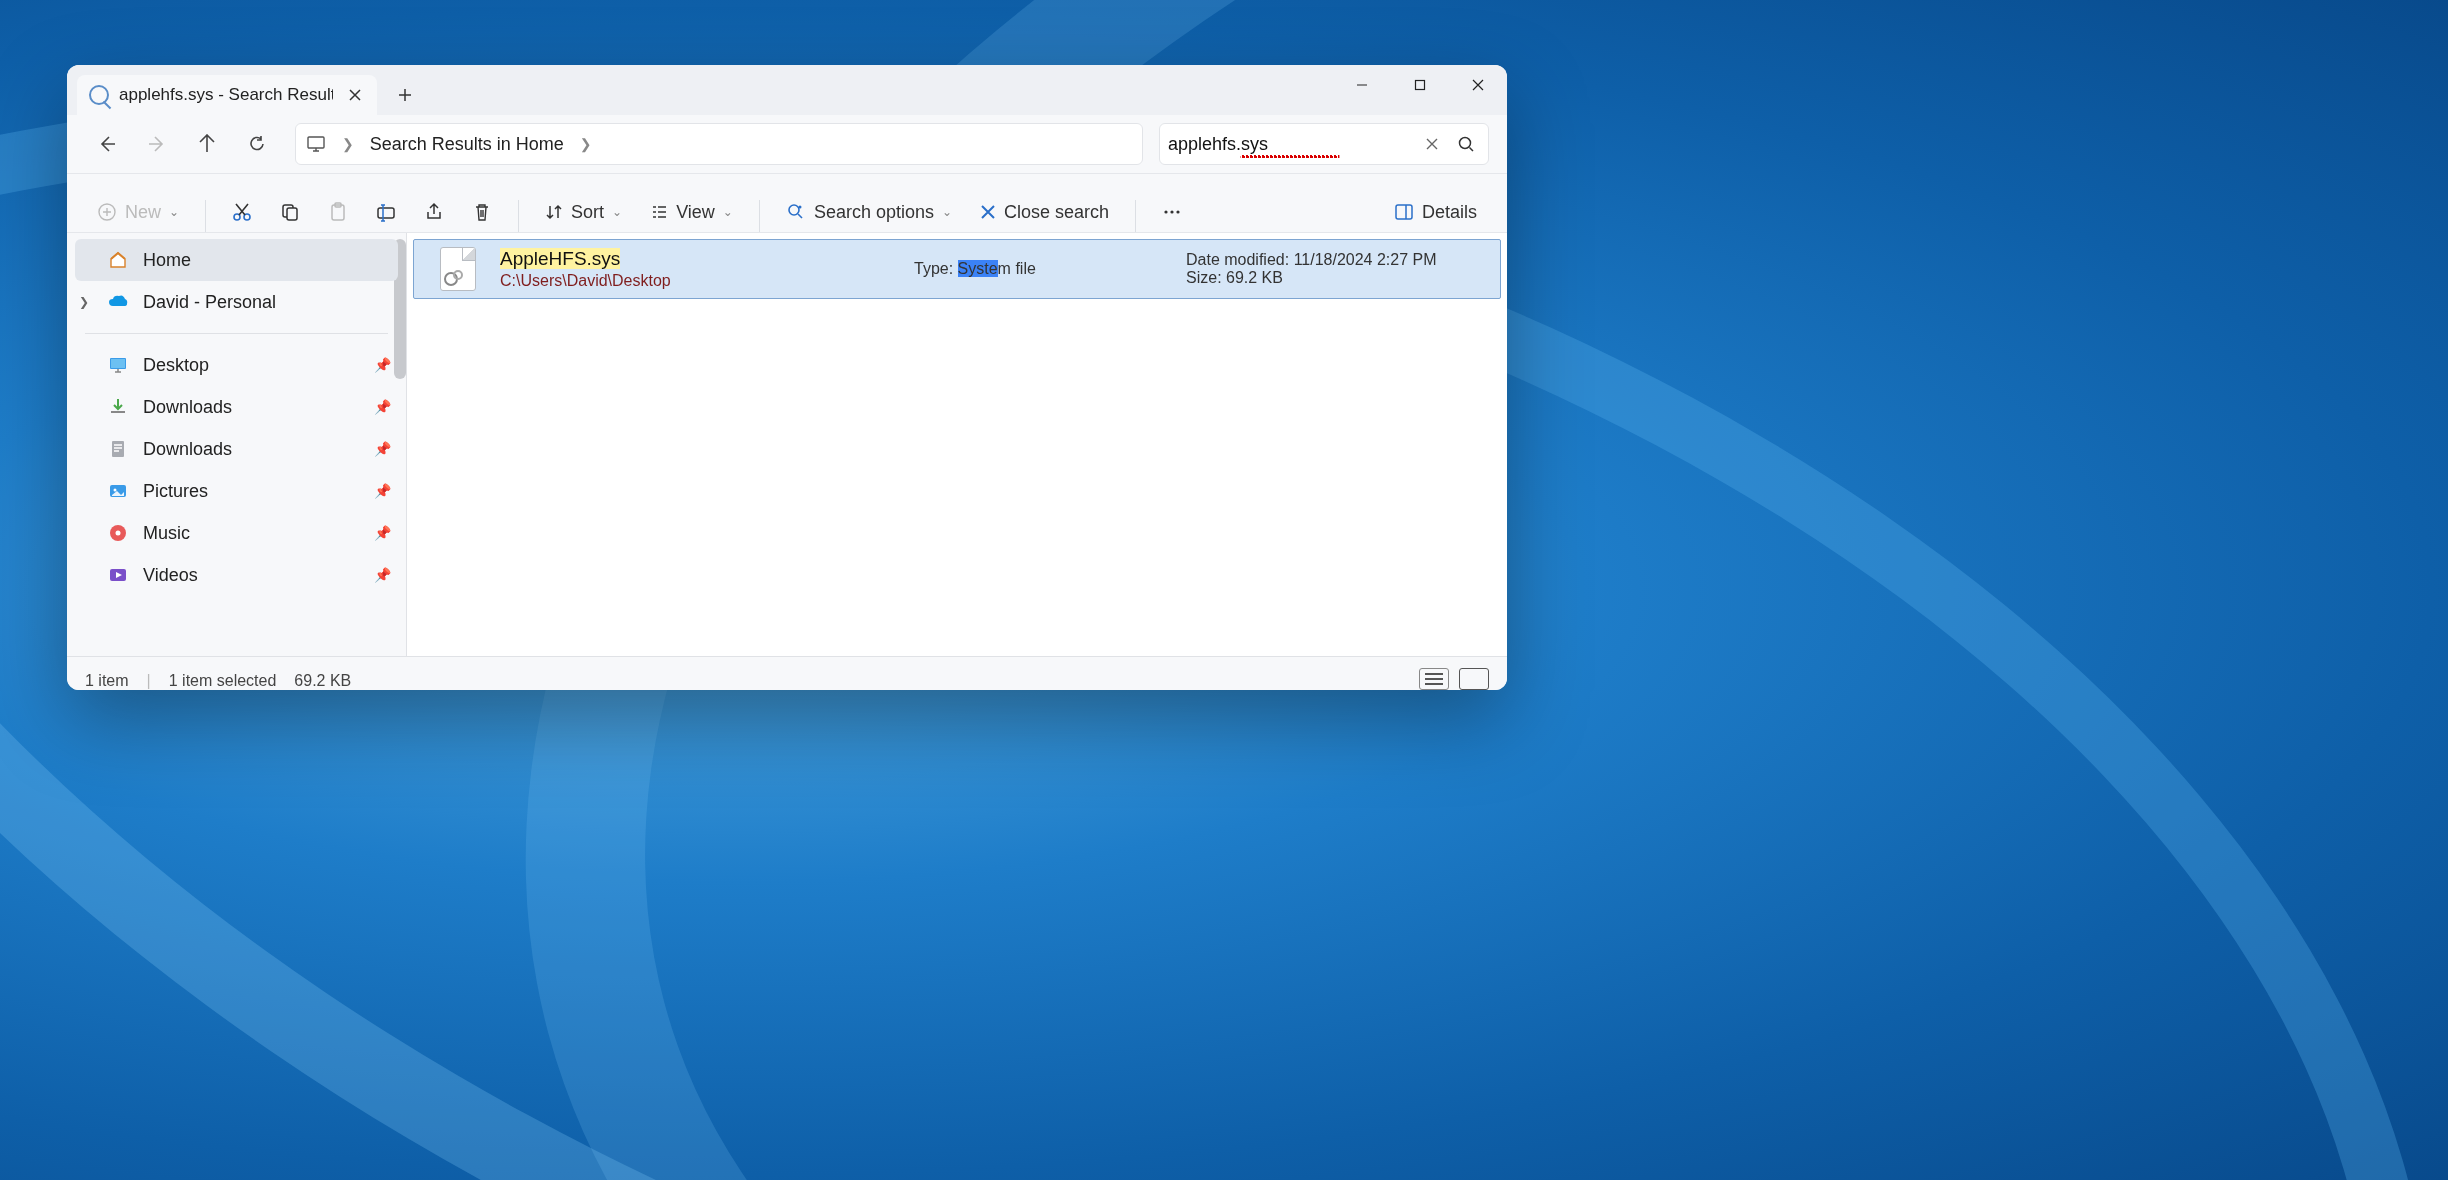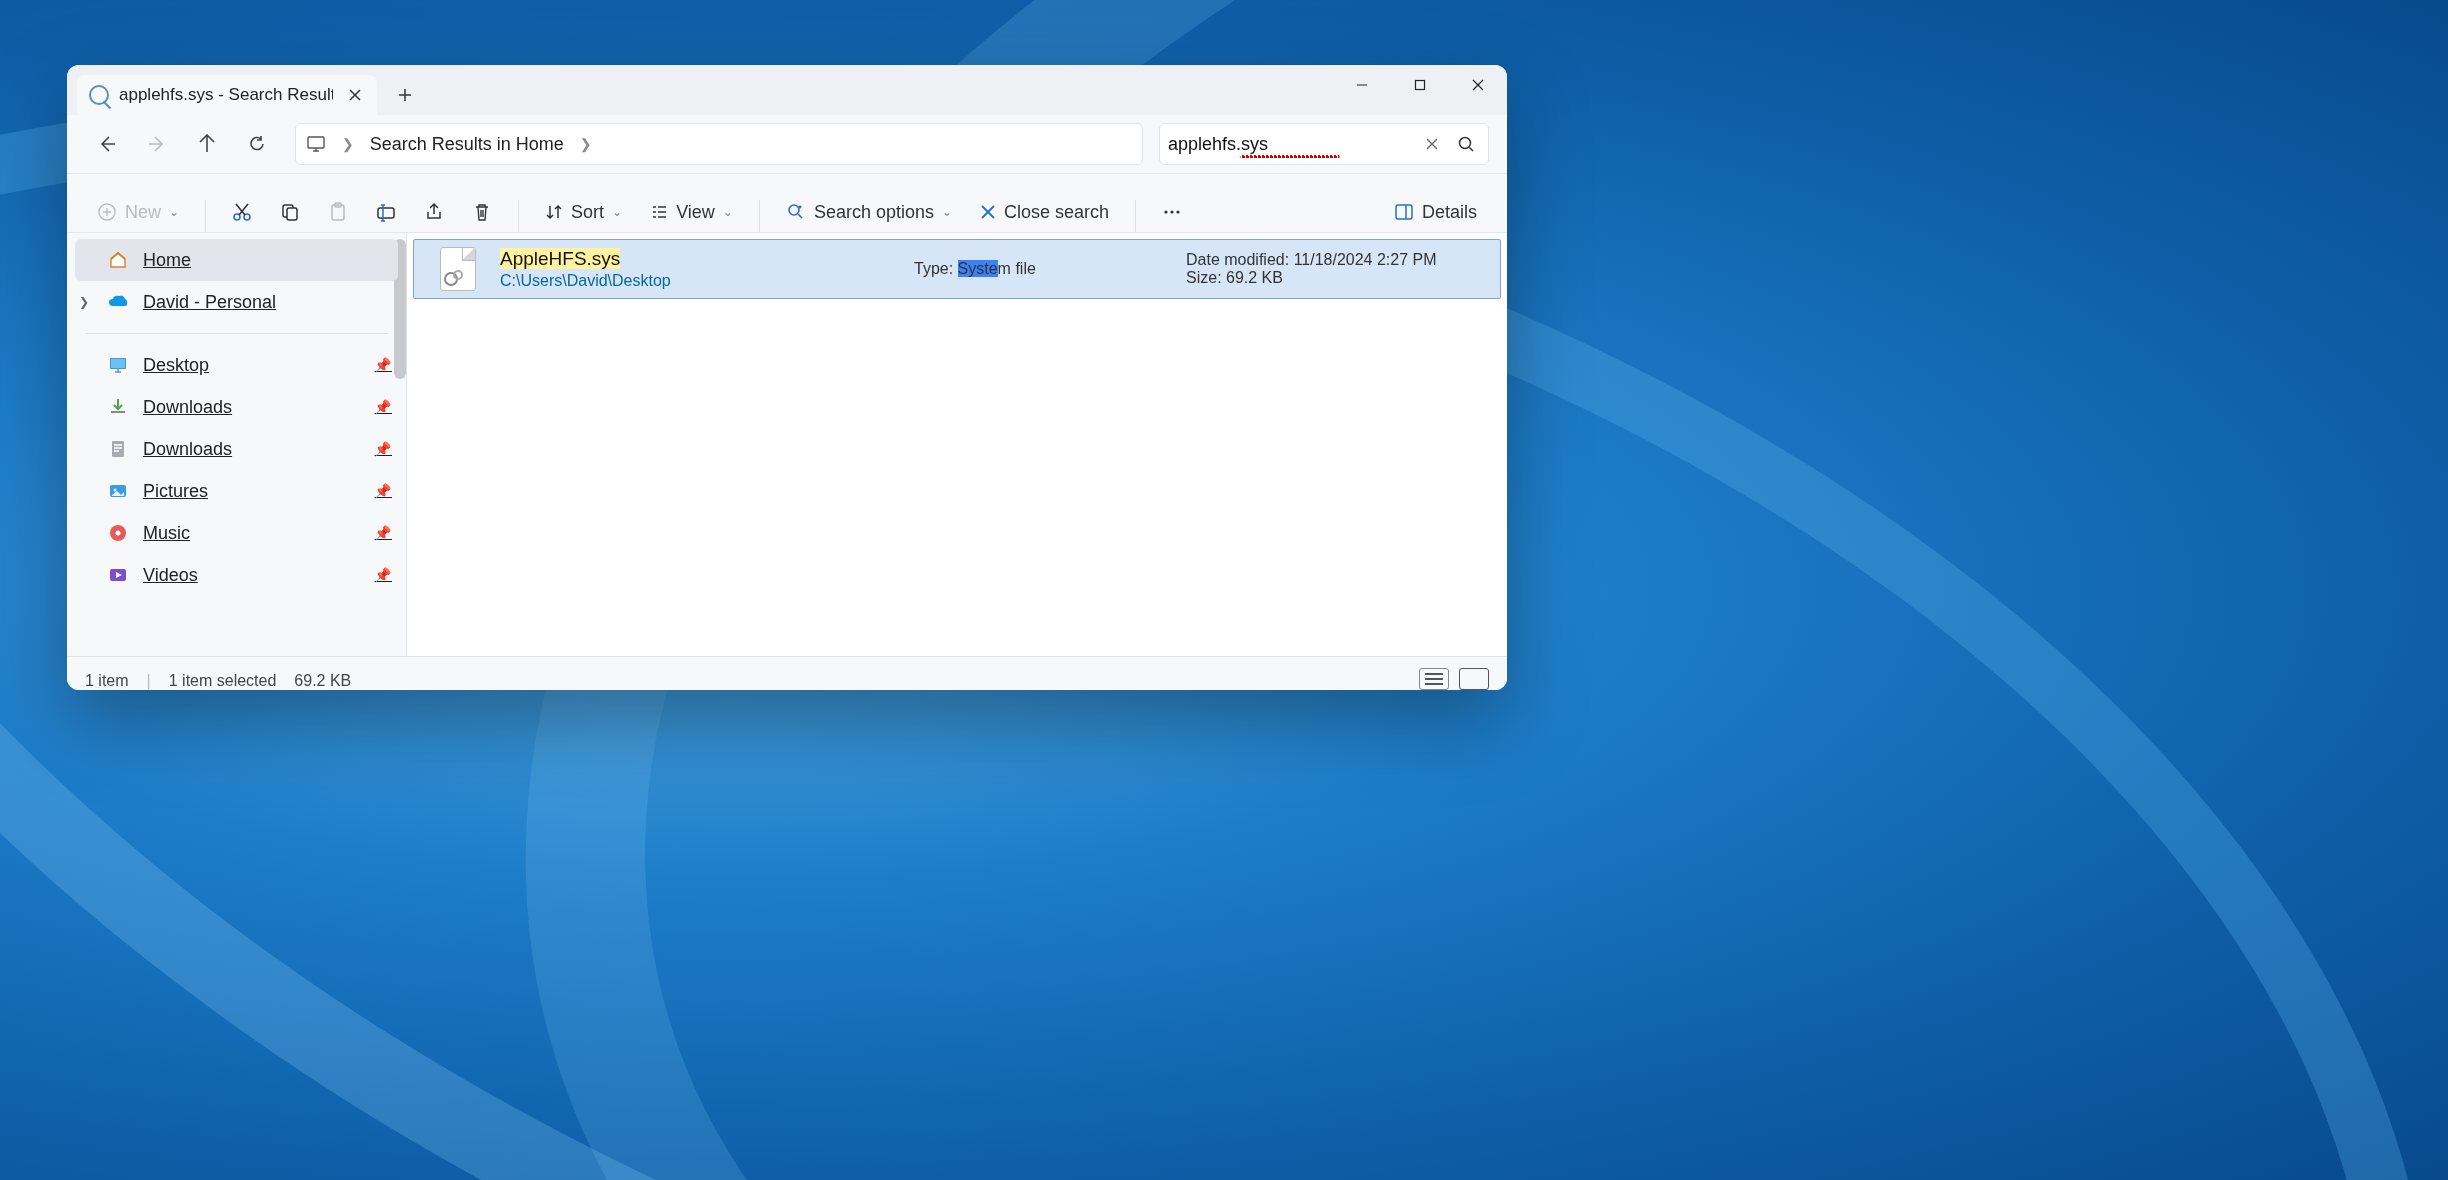--- a/index.html
+++ b/index.html
@@ -108,21 +108,21 @@
 .tbtn.icon-only { padding: 0; width:44px; justify-content:center; }
 .tbtn.disabled { color:#bbb; }
 .tb-sep { width:1px; height:32px; background:#dcdfe4; margin: 0 10px; }
 .tbtn .chev { font-size:12px; color:#888; }
 .tb-spacer { flex:1; }
 
 
 .body { flex:1; display:flex; min-height:0; }
 .sidebar { width: 340px; border-right: 1px solid #e0e2e6; background:#f7f8fa; display:flex; flex-direction:column; padding: 6px 0; position:relative; }
 .side-scroll { position:absolute; right:0; top:6px; width:12px; height:140px; background:#c7c9cd; border-radius:6px; }
-.side-item { height: 42px; display:flex; align-items:center; padding: 0 14px 0 40px; gap:14px; font-size:18px; color:#222; position:relative;text-decoration:underline; }
+.side-item { height: 42px; display:flex; align-items:center; padding: 0 14px 0 40px; gap:14px; font-size:18px; color:#222; position:relative; }
 .side-item.active { background:#e2e6ec; border-radius:6px; margin: 0 8px; padding-left:32px; }
 .side-divider { height:1px; background:#dfe1e5; margin: 10px 18px; }
 .side-item .pin { margin-left:auto; color:#8a8d92; font-size:14px; }
 .side-item .expand { position:absolute; left:12px; color:#666; font-size:12px; }
 .side-icon { width:22px; height:22px; display:flex; align-items:center; justify-content:center; flex-shrink:0; }
 
 .content { flex:1; background:#fff; overflow:auto; padding: 6px 6px; }
 .result-row {
   border: 1px solid #7da5d2;
   background: #d6e6f7;
@@ -133,21 +133,21 @@
   padding: 6px 14px;
   gap: 12px;
   height: 60px;
 }
 .file-icon { width:36px; height:44px; background:#fff; border:1px solid #b8bcc2; border-radius:3px; position:relative; justify-self:center; }
 .file-icon::before { content:''; position:absolute; top:0; right:0; width:12px; height:12px; background:linear-gradient(135deg, transparent 49%, #d4d7db 50%); border-bottom:1px solid #b8bcc2; border-left:1px solid #b8bcc2; }
 .file-icon .gear { position:absolute; bottom:4px; left:3px; width:14px; height:14px; border:2px solid #888; border-radius:50%; }
 .file-icon .gear2 { position:absolute; bottom:10px; left:12px; width:10px; height:10px; border:2px solid #aaa; border-radius:50%; }
 .col-name .fname { font-size:19px; color:#111; }
 .col-name .fname .hl { background: #fff3a0; }
-.col-name .fpath { font-size:16px; color:#0369a1; margin-top:2px; }
+.col-name .fpath { font-size:16px; color:#7f1d1d; margin-top:2px; }
 .col-type, .col-meta { font-size:16px; color:#333; }
 .col-meta .row { white-space:nowrap; }
 .hl { background:#3b82f6; }
 
 
 .statusbar { height: 34px; border-top: 1px solid #e0e2e6; background:#f7f8fa; display:flex; align-items:flex-end; padding: 0 18px; font-size:16px; color:#444; gap: 18px; }
 .status-sep { color:#bbb; }
 .status-right { margin-left:auto; display:flex; gap:10px; }
 .view-toggle { width:30px; height:22px; border:1px solid #888; border-radius:3px; display:flex; align-items:center; justify-content:center; }
 .view-toggle.lines::before { content:''; width:18px; height:2px; background:#555; box-shadow: 0 -5px 0 #555, 0 5px 0 #555; }

